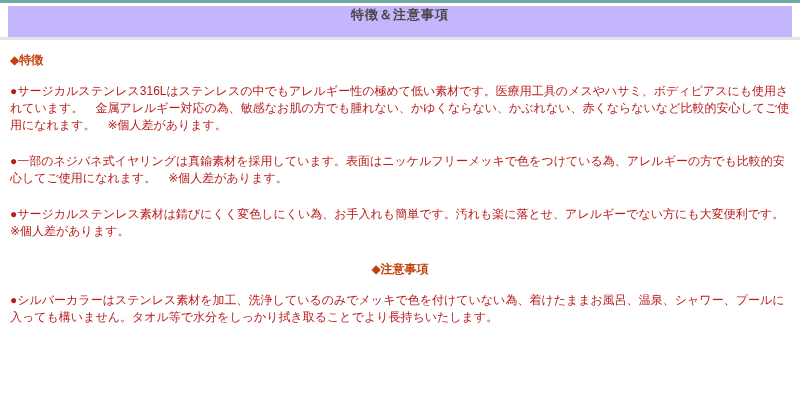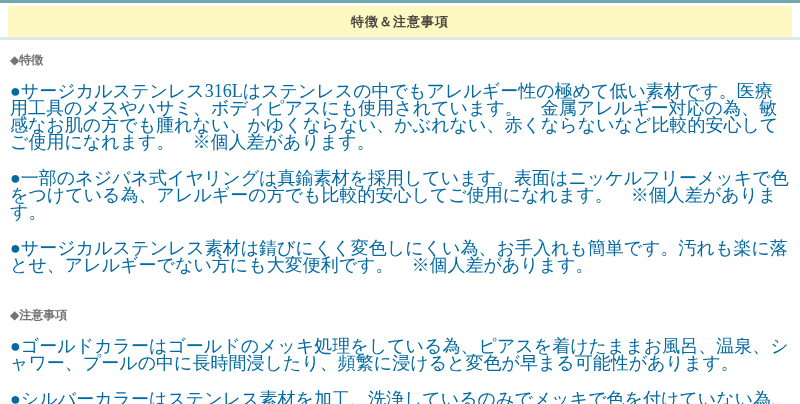--- a/index.html
+++ b/index.html
@@ -10,41 +10,40 @@
     overflow: hidden;
   }
   .page { width: 800px; height: 404px; background: #ffffff; }
 
   .top-rule { height: 3px; width: 100%; background: #74a7aa; }
 
   .header-wrap { border-bottom: 3px solid #dfe8e8; padding-top: 3px; }
   .header-bar {
     margin: 0 8px;
     height: 31px;
-    background: #fef9c3;
-    display: flex; align-items: center; justify-content: center;
+    background: #c4b5fd;
+    display: flex; align-items: flex-start; justify-content: center;
   }
   .page-title {
     font-size: 13px; font-weight: bold; color: #4c4640;
     letter-spacing: 1px;
   }
 
   .content { padding: 0 10px; }
 
   .section-heading {
-    font-size: 12px; font-weight: bold; color: #737373;
+    font-size: 12px; font-weight: bold; color: #c2410c;
     margin-top: 12px; margin-bottom: 14px;
   }
-  .section-heading.second { margin-top: 33px; }
+  .section-heading.second { margin-top: 21px; text-align: center; }
 
   .para {
-    font-size: 18px; line-height: 17px; color: #0369a1;
+    font-size: 12px; line-height: 17px; color: #b91c1c;
     margin-bottom: 19px;
     text-align: left;
-    font-family: Liberation Serif, serif;
   }
   .para:last-child { margin-bottom: 0; }
 </style>
 </head>
 <body>
 
 <div class="page">
 
   <div class="top-rule"></div>
 
@@ -58,18 +57,17 @@
 
     <div>
       <div class="section-heading">◆特徴</div>
       <p class="para">●サージカルステンレス316Lはステンレスの中でもアレルギー性の極めて低い素材です。医療用工具のメスやハサミ、ボディピアスにも使用されています。　金属アレルギー対応の為、敏感なお肌の方でも腫れない、かゆくならない、かぶれない、赤くならないなど比較的安心してご使用になれます。　※個人差があります。</p>
       <p class="para">●一部のネジバネ式イヤリングは真鍮素材を採用しています。表面はニッケルフリーメッキで色をつけている為、アレルギーの方でも比較的安心してご使用になれます。　※個人差があります。</p>
       <p class="para">●サージカルステンレス素材は錆びにくく変色しにくい為、お手入れも簡単です。汚れも楽に落とせ、アレルギーでない方にも大変便利です。　※個人差があります。</p>
     </div>
 
     <div>
       <div class="section-heading second">◆注意事項</div>
-      <p class="para">●ゴールドカラーはゴールドのメッキ処理をしている為、ピアスを着けたままお風呂、温泉、シャワー、プールの中に長時間浸したり、頻繁に浸けると変色が早まる可能性があります。</p>
       <p class="para">●シルバーカラーはステンレス素材を加工、洗浄しているのみでメッキで色を付けていない為、着けたままお風呂、温泉、シャワー、プールに入っても構いません。タオル等で水分をしっかり拭き取ることでより長持ちいたします。</p>
     </div>
 
   </div>
 </div>
 
 </body></html>

